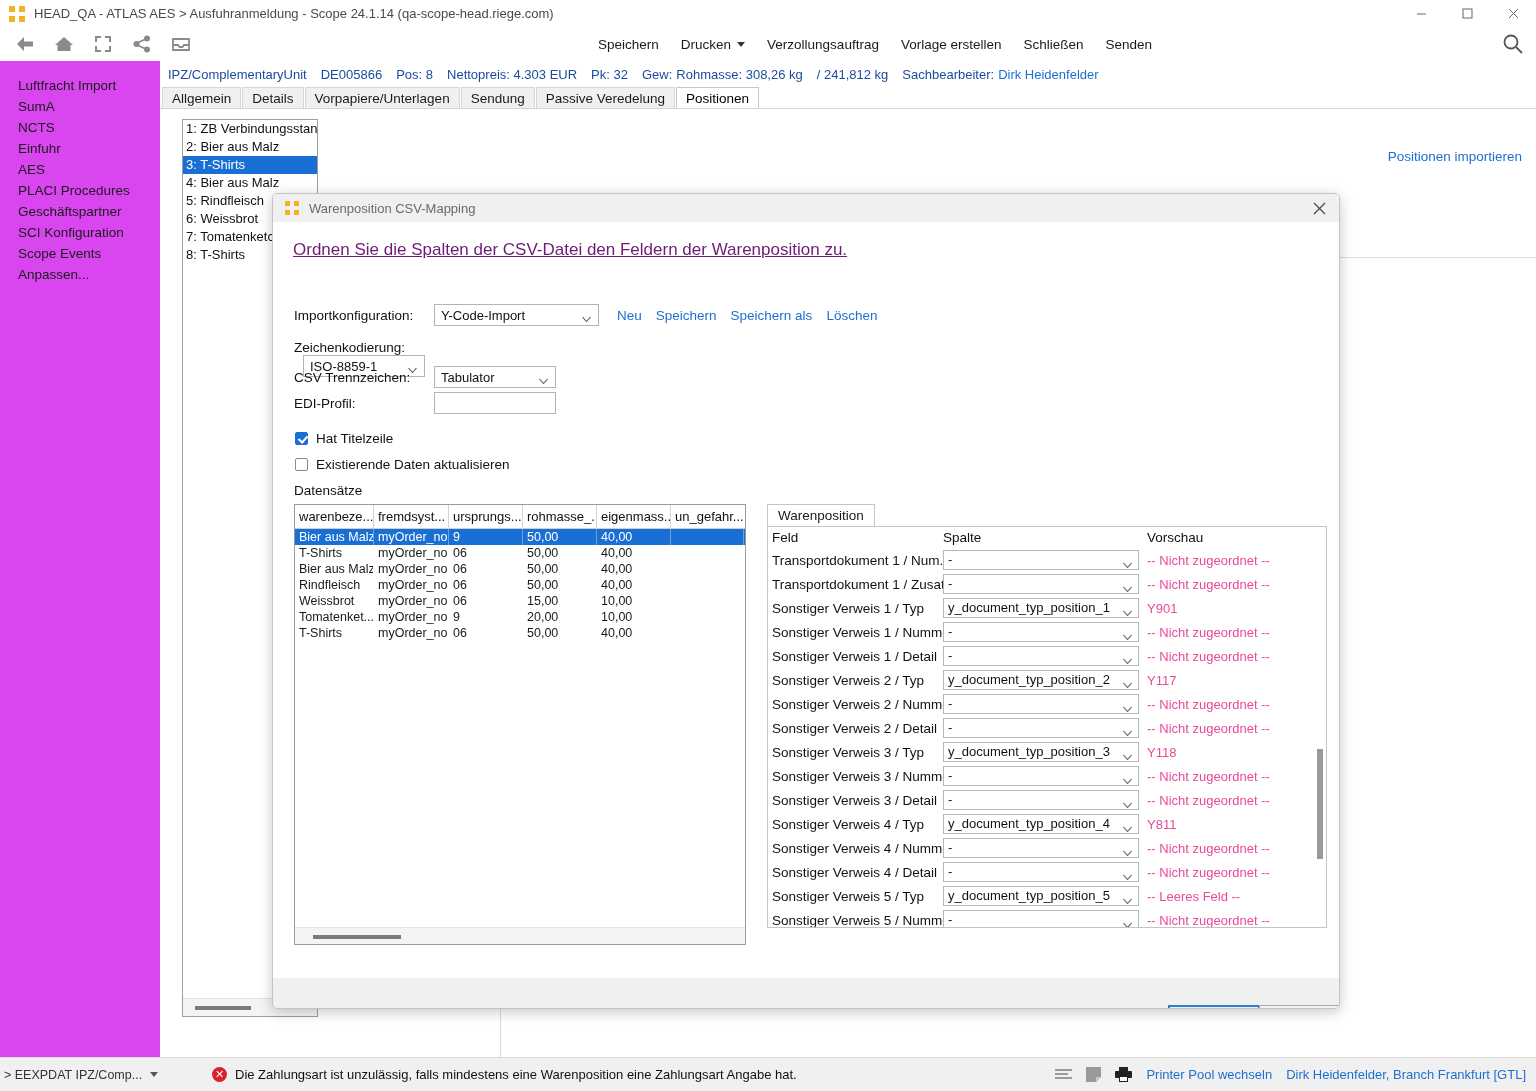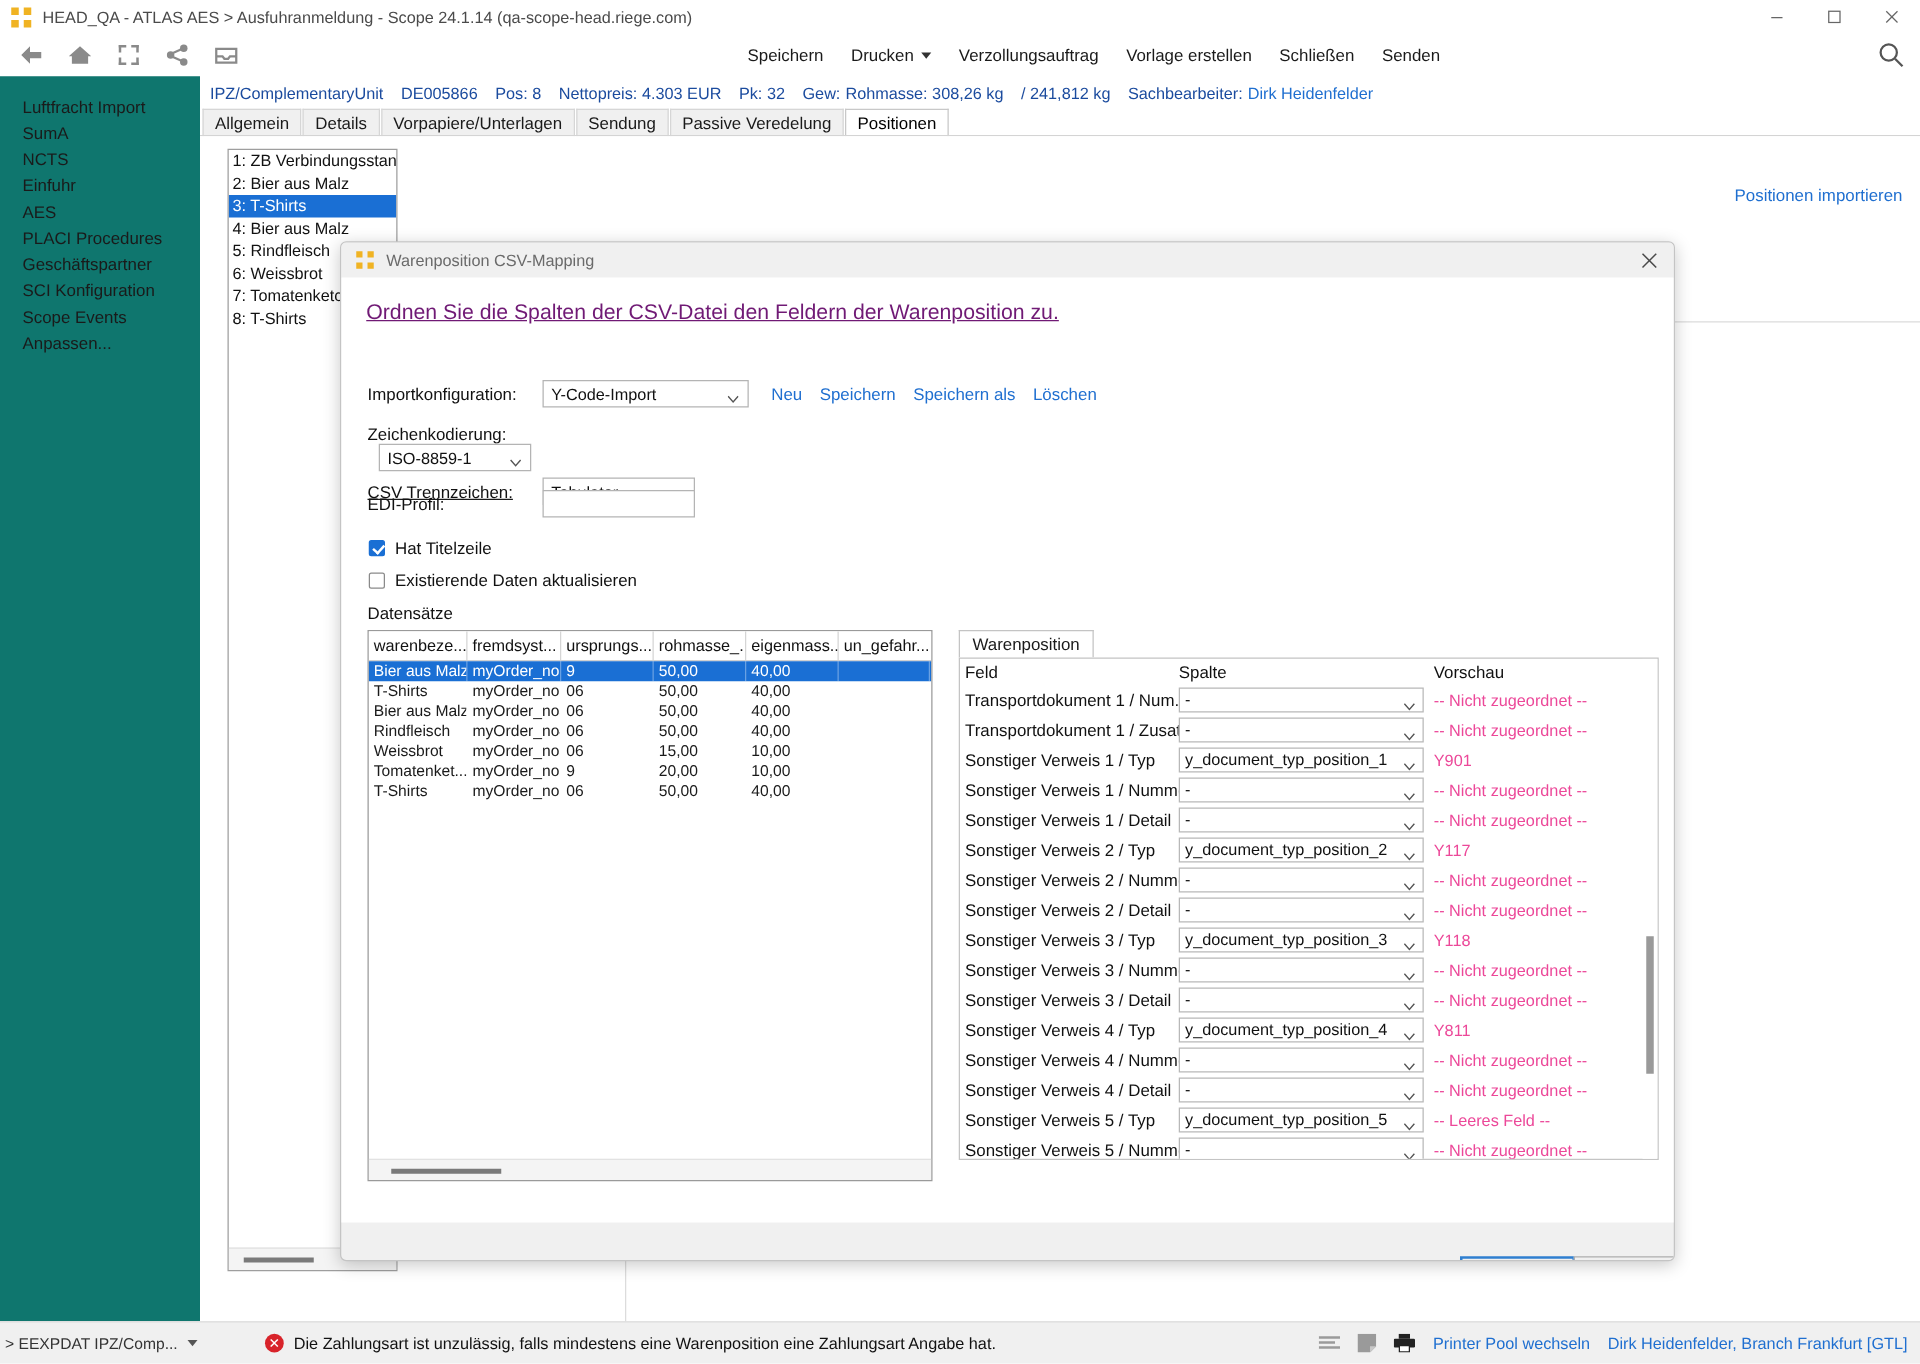--- a/index.html
+++ b/index.html
@@ -40,21 +40,21 @@
   .tb-icons { display:flex; align-items:center; gap:17px; margin-left:14px; }
   .tb-ico { width:22px; height:22px; display:flex; align-items:center; justify-content:center; color:#808080; }
   .menu-items { display:flex; align-items:center; gap:22px; margin-left:406px; }
   .menu-item { font-size:13.5px; color:#1a1a1a; white-space:nowrap; display:flex; align-items:center; gap:6px; }
   .caret { width:0;height:0;border-left:4px solid transparent;border-right:4px solid transparent;border-top:5px solid #333; }
   .search-glass { position:absolute; right:12px; top:6px; width:22px; height:22px; color:#555; }
 
   
   .leftnav {
     position:absolute; left:0; top:61px; width:160px; height:996px;
-    background:#0f766e;
+    background:#d946ef;
     padding-top:14px;
   }
   .nav-item { font-size:13.5px; color:#1a1a1a; padding:3px 0 3px 18px; white-space:nowrap; }
 
   
   .content {
     position:absolute; left:160px; top:61px; width:1376px; height:996px;
     background:#ffffff;
   }
   .infobar {
@@ -442,21 +442,21 @@
         <div class="fselect" style="width:122px">
           <span>ISO-8859-1</span>
           <span class="chev">
             <svg width="9" height="9" viewBox="0 0 9 9">
                 <polyline points="0.5,2 4.5,6.5 8.5,2" fill="none" stroke="#555" stroke-width="1.1"></polyline>
               </svg>
           </span>
         </div>
       </div>
 
-      <div class="frow" style="left:21px; top:160px;text-decoration:underline;">
+      <div class="frow" style="left:21px; top:144px;">
         <div class="flabel" style="width:140px">CSV Trennzeichen:</div>
         <div class="fselect" style="width:122px">
           <span>Tabulator</span>
           <span class="chev">
             <svg width="9" height="9" viewBox="0 0 9 9">
                 <polyline points="0.5,2 4.5,6.5 8.5,2" fill="none" stroke="#555" stroke-width="1.1"></polyline>
               </svg>
           </span>
         </div>
       </div>

